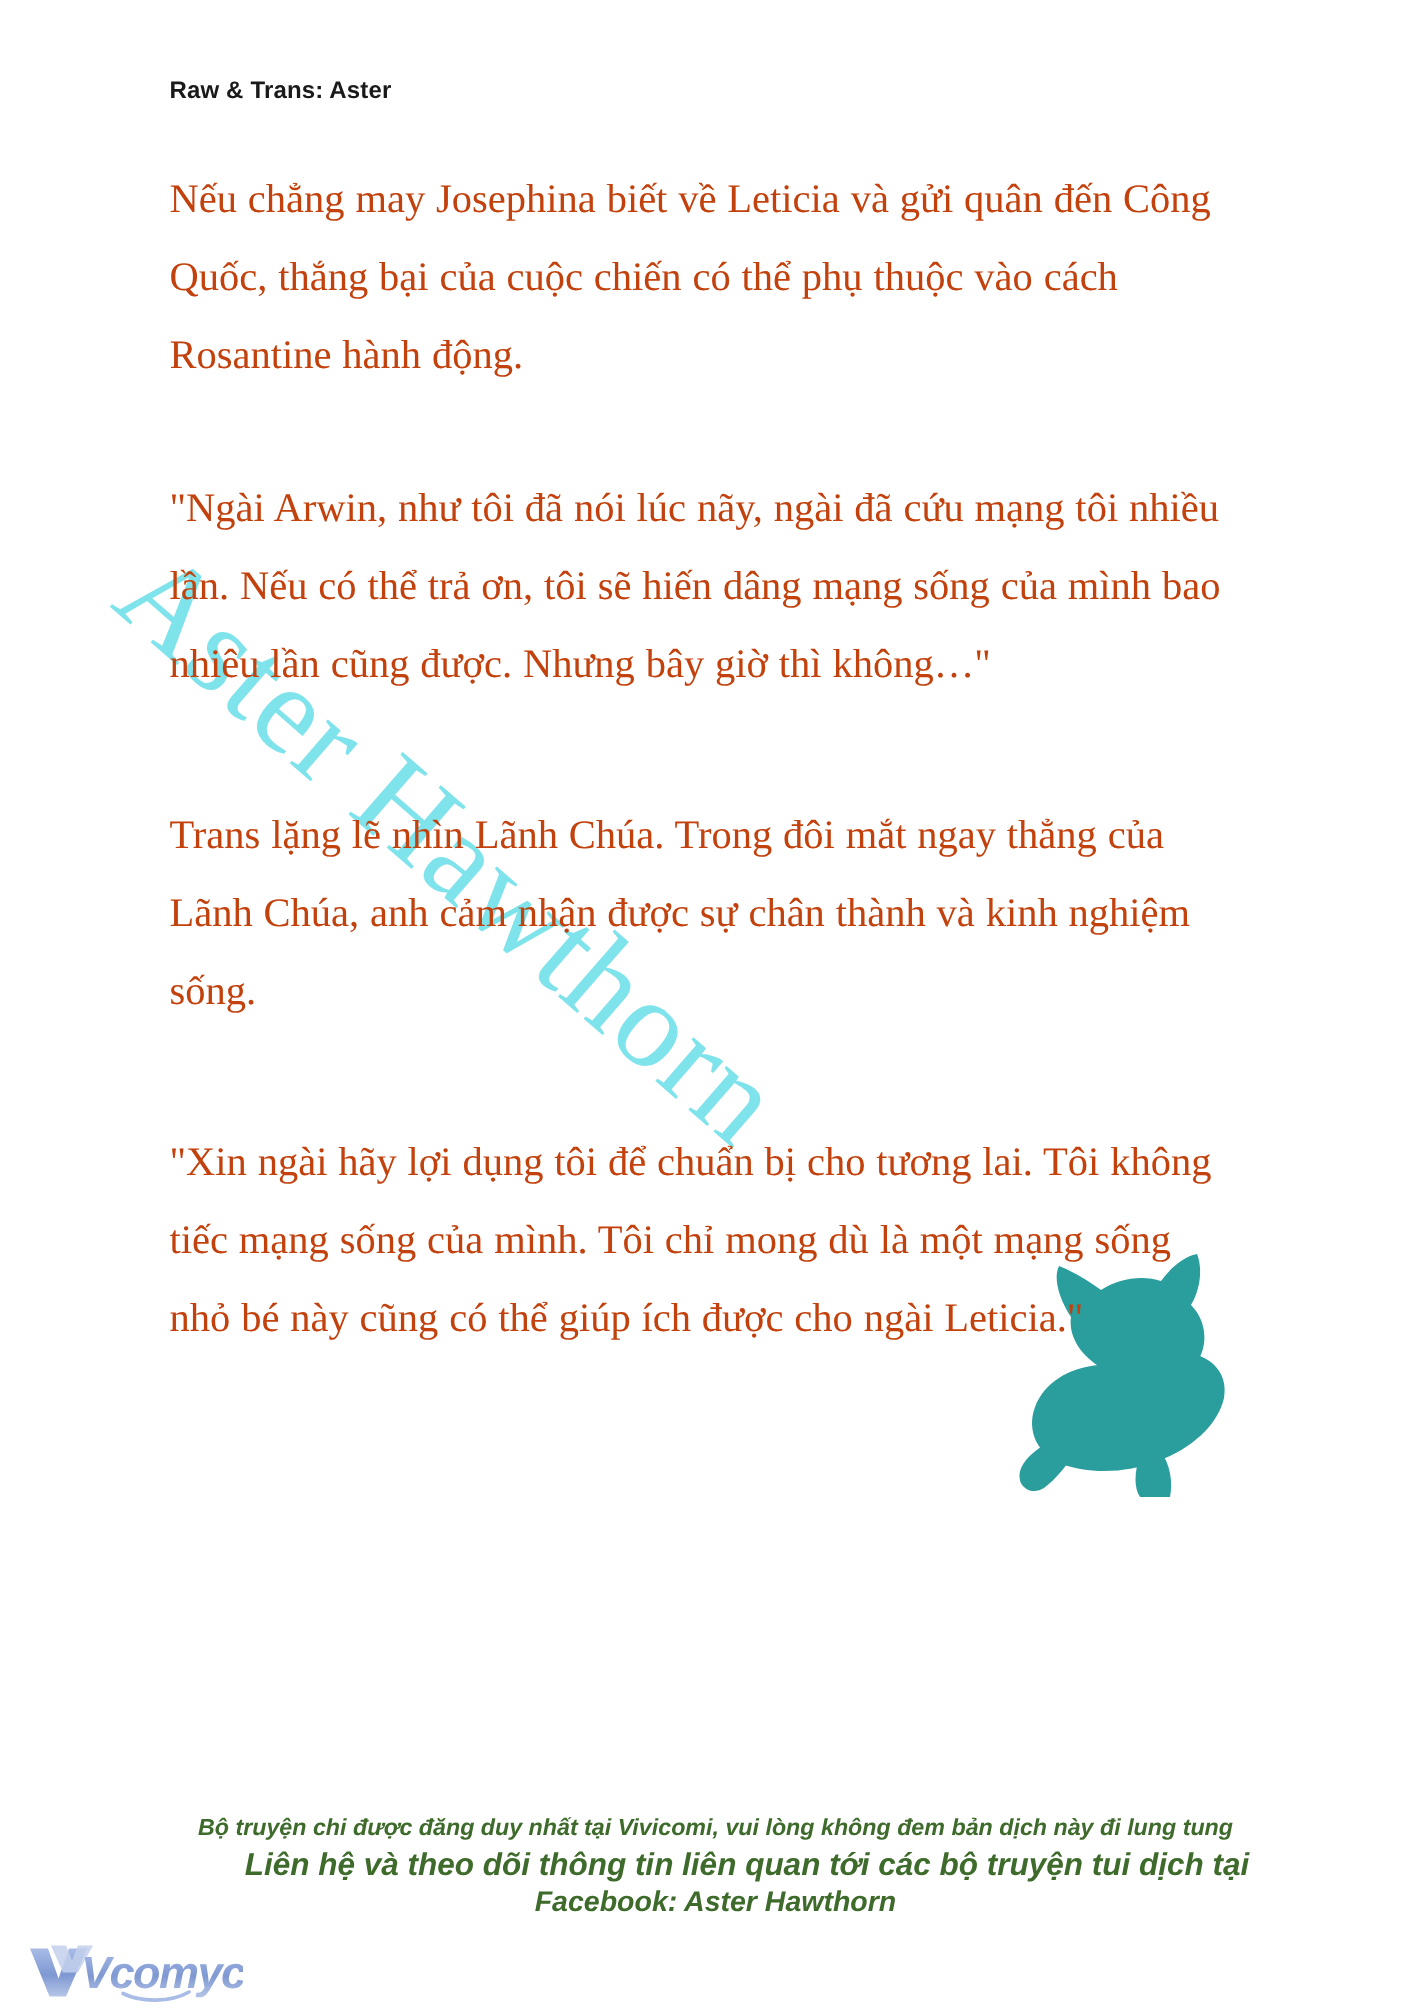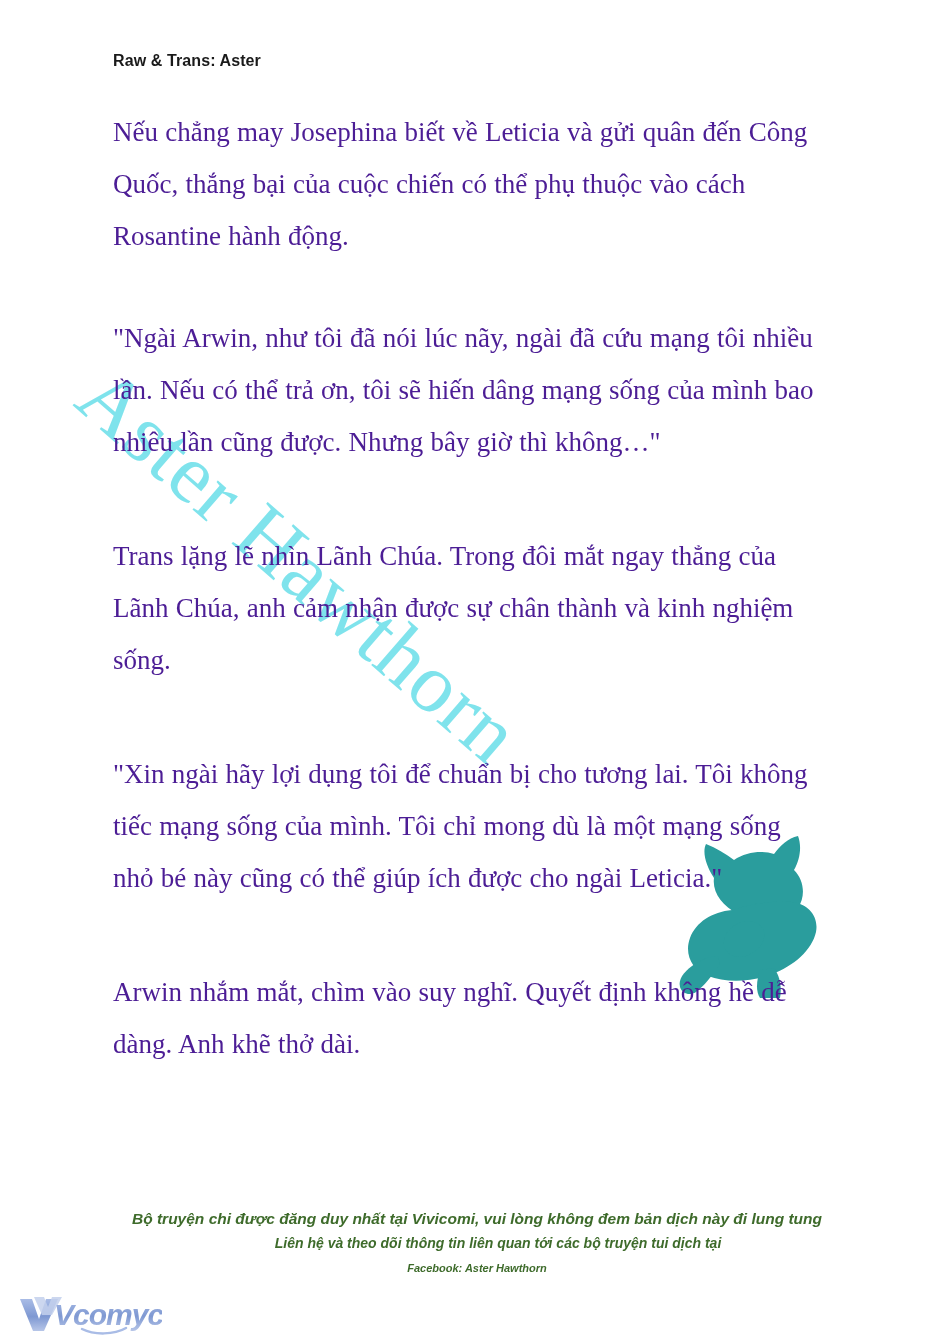--- a/index.html
+++ b/index.html
@@ -36,21 +36,21 @@
     position: absolute;
     top: 106px;
     left: 113px;
     width: 712px;
   }
 
   .para {
     font-family: "Liberation Serif", "DejaVu Serif", serif;
     font-size: 27px;
     line-height: 52px;
-    color: #4c1d95;
+    color: #c2410c;
     margin: 0 0 50px 0;
     text-align: left;
     word-spacing: 0.5px;
   }
   .para:last-child { margin-bottom: 0; }
 
   .para.gap-lg { margin-bottom: 62px; }
 
   
   .watermark-text {
@@ -90,22 +90,22 @@
     text-align: center;
     font-family: "Liberation Sans", "DejaVu Sans", sans-serif;
     font-style: italic;
     font-weight: bold;
     font-size: 15.5px;
     line-height: 25px;
     color: #3E6B2B;
   }
   .footer-notice .fl { display: block; }
   .footer-notice .fl-1 { font-size: 15.5px; }
-  .footer-notice .fl-2 { font-size: 14px; margin-left: 42px; }
-  .footer-notice .fl-3 { font-size: 11px; }
+  .footer-notice .fl-2 { font-size: 21px; margin-left: 42px; }
+  .footer-notice .fl-3 { font-size: 19px; }
 
   
   .site-logo {
     position: absolute;
     left: 14px;
     bottom: 6px;
     width: 148px;
     height: 48px;
   }
   .site-logo svg { display: block; width: 100%; height: 100%; }
@@ -158,21 +158,20 @@
                  L104 172 C106 162 104 150 98 142 Z"></path>
       </g>
     </svg>
   </div>
 
   <div class="body-column">
     <p class="para">Nếu chẳng may Josephina biết về Leticia và gửi quân đến Công Quốc, thắng bại của cuộc chiến có thể phụ thuộc vào cách Rosantine hành động.</p>
     <p class="para gap-lg">"Ngài Arwin, như tôi đã nói lúc nãy, ngài đã cứu mạng tôi nhiều lần. Nếu có thể trả ơn, tôi sẽ hiến dâng mạng sống của mình bao nhiêu lần cũng được. Nhưng bây giờ thì không…"</p>
     <p class="para gap-lg">Trans lặng lẽ nhìn Lãnh Chúa. Trong đôi mắt ngay thẳng của Lãnh Chúa, anh cảm nhận được sự chân thành và kinh nghiệm sống.</p>
     <p class="para gap-lg">"Xin ngài hãy lợi dụng tôi để chuẩn bị cho tương lai. Tôi không tiếc mạng sống của mình. Tôi chỉ mong dù là một mạng sống nhỏ bé này cũng có thể giúp ích được cho ngài Leticia."</p>
-    <p class="para">Arwin nhắm mắt, chìm vào suy nghĩ. Quyết định không hề dễ dàng. Anh khẽ thở dài.</p>
   </div>
 
   <div class="footer-notice">
     <span class="fl fl-1">Bộ truyện chi được đăng duy nhất tại Vivicomi, vui lòng không đem bản dịch này đi lung tung</span>
     <span class="fl fl-2">Liên hệ và theo dõi thông tin liên quan tới các bộ truyện tui dịch tại</span>
     <span class="fl fl-3">Facebook: Aster Hawthorn</span>
   </div>
 
   <div class="site-logo">
     <svg viewBox="0 0 148 48" xmlns="http://www.w3.org/2000/svg" aria-hidden="true">

